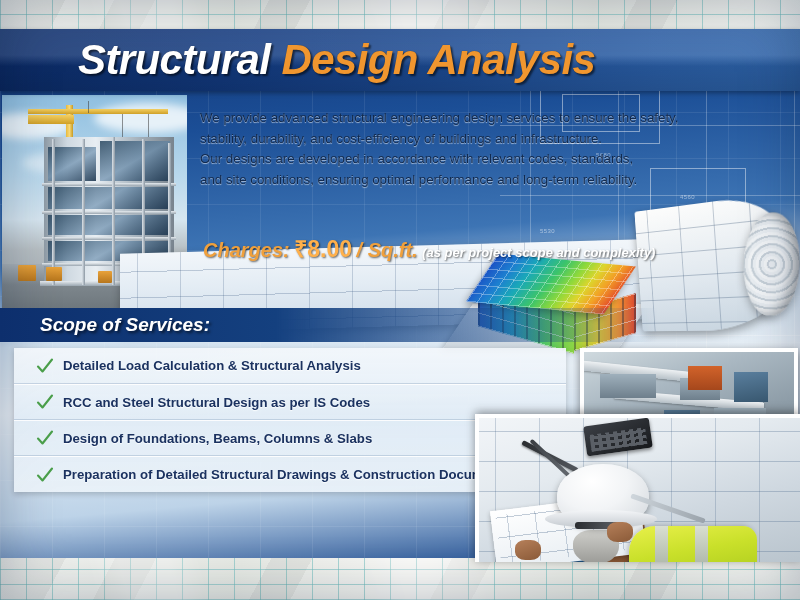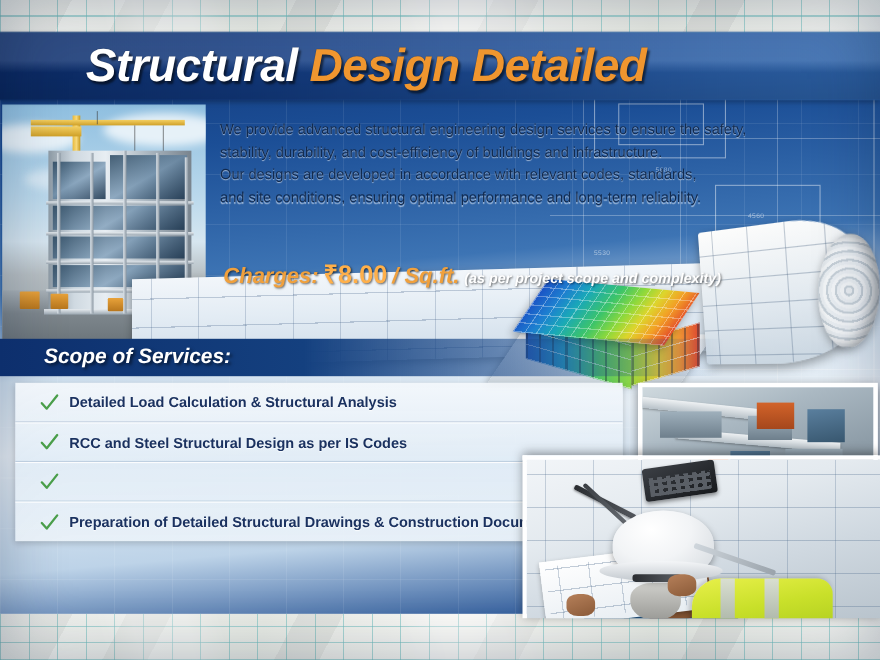--- a/index.html
+++ b/index.html
@@ -361,21 +361,21 @@
 
   <div class="paper-strip paper-top">
     <div class="crumple"></div>
       <div class="crumple-l"></div>
   </div>
 
   <div class="title-bar">
     <div class="sheen"></div>
     <div class="title-text">
       <span class="t-white">Structural</span>
-      <span class="t-orange">Design Detailed</span>
+      <span class="t-orange">Design Analysis</span>
     </div>
   </div>
 
   <div class="body-copy">
     <p>We provide advanced structural engineering design services to ensure the safety,</p>
     <p>stability, durability, and cost-efficiency of buildings and infrastructure.</p>
     <p>Our designs are developed in accordance with relevant codes, standards,</p>
     <p>and site conditions, ensuring optimal performance and long-term reliability.</p>
   </div>
 
@@ -406,20 +406,21 @@
           </svg>
       </span>
       <span class="svc-label">RCC and Steel Structural Design as per IS Codes</span>
     </div>
     <div class="svc-row">
       <span class="check">
         <svg width="18" height="18" viewBox="0 0 18 18">
             <path d="M2 9.5 L6.5 14.5 L16 2.5" fill="none" stroke="#4a9e4a" stroke-width="2.1" stroke-linecap="round" stroke-linejoin="round"></path>
           </svg>
       </span>
+      <span class="svc-label">Design of Foundations, Beams, Columns &amp; Slabs</span>
     </div>
     <div class="svc-row">
       <span class="check">
         <svg width="18" height="18" viewBox="0 0 18 18">
             <path d="M2 9.5 L6.5 14.5 L16 2.5" fill="none" stroke="#4a9e4a" stroke-width="2.1" stroke-linecap="round" stroke-linejoin="round"></path>
           </svg>
       </span>
       <span class="svc-label">Preparation of Detailed Structural Drawings &amp; Construction Documents</span>
     </div>
   </div>

